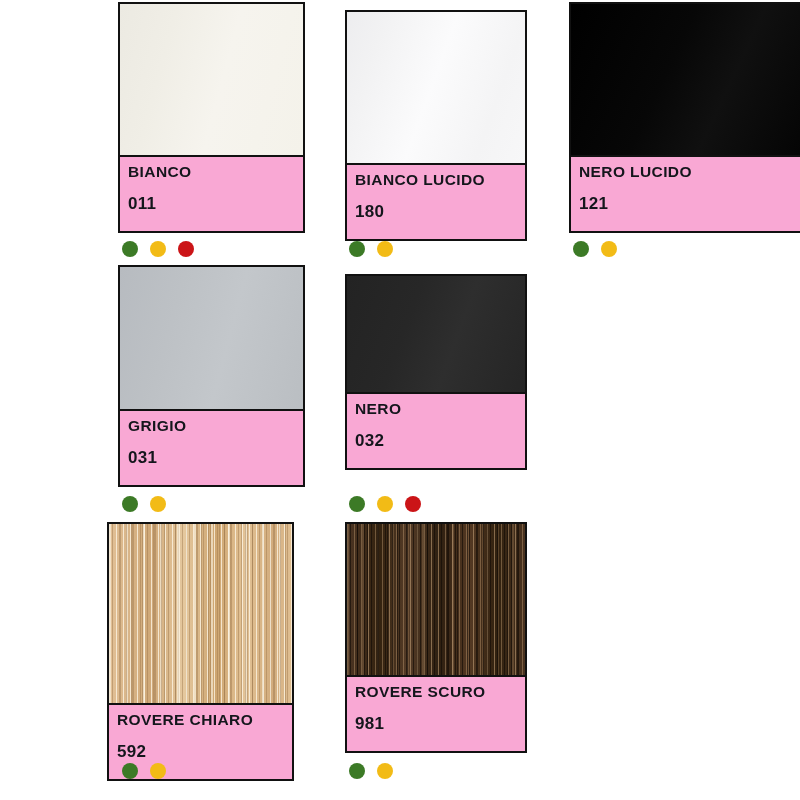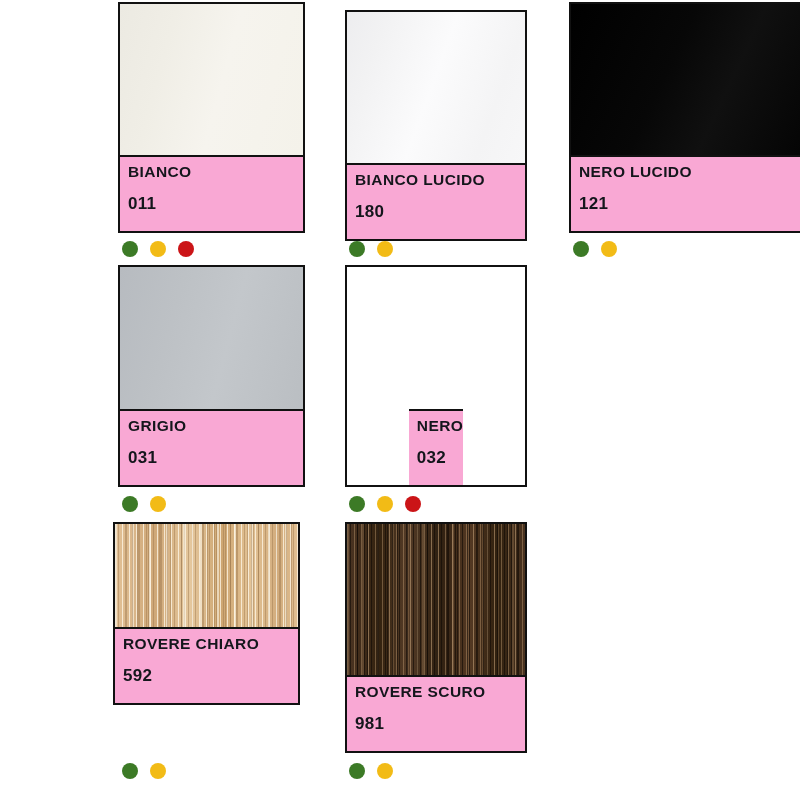--- a/index.html
+++ b/index.html
@@ -190,36 +190,36 @@
     <div class="swatch-label">
       <div class="swatch-name">GRIGIO</div>
       <div class="swatch-code">031</div>
     </div>
   </div>
   <div class="dot-row" style="left:122px; top:496px;">
     <span class="dot dot-green"></span>
     <span class="dot dot-yellow"></span>
   </div>
 
-  <div class="swatch-card" style="left:345px; top:265px; width:182px; height:222px;align-items:center;">
+  <div class="swatch-card" style="left:345px; top:274px; width:182px; height:196px;">
     <div class="swatch-color" style="background:#272727;">
       <div class="sheen" style="background:linear-gradient(110deg,#232323 0%,#272727 35%,#2e2e2e 60%,#252525 100%);"></div>
     </div>
     <div class="swatch-label">
       <div class="swatch-name">NERO</div>
       <div class="swatch-code">032</div>
     </div>
   </div>
   <div class="dot-row" style="left:349px; top:496px;">
     <span class="dot dot-green"></span>
     <span class="dot dot-yellow"></span>
     <span class="dot dot-red"></span>
   </div>
 
-  <div class="swatch-card" style="left:113px; top:522px; width:187px; height:183px;">
+  <div class="swatch-card" style="left:107px; top:522px; width:187px; height:259px;">
     <div class="swatch-color grain-light"></div>
     <div class="swatch-label">
       <div class="swatch-name">ROVERE CHIARO</div>
       <div class="swatch-code">592</div>
     </div>
   </div>
   <div class="dot-row" style="left:122px; top:763px;">
     <span class="dot dot-green"></span>
     <span class="dot dot-yellow"></span>
   </div>

